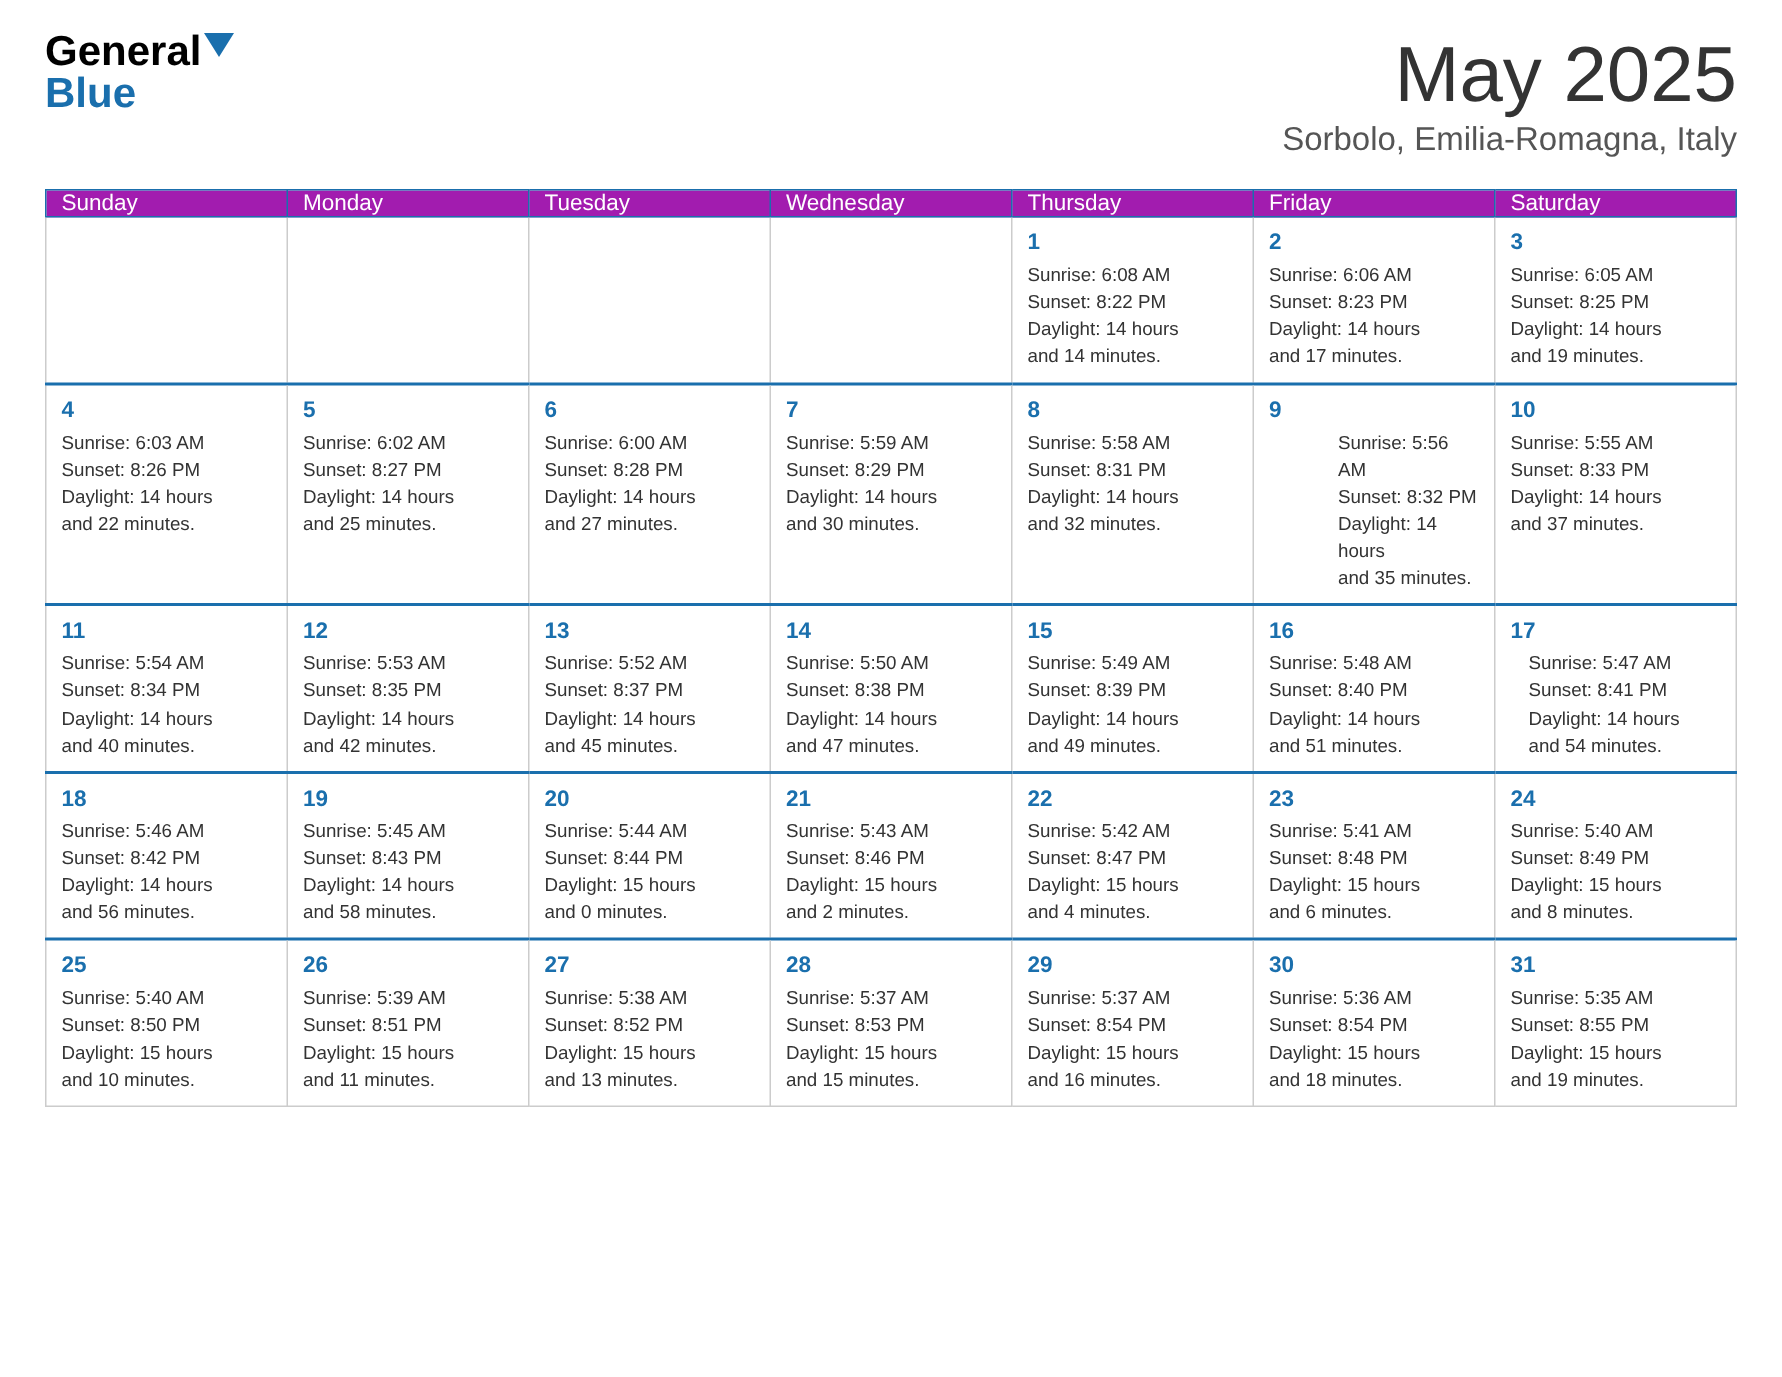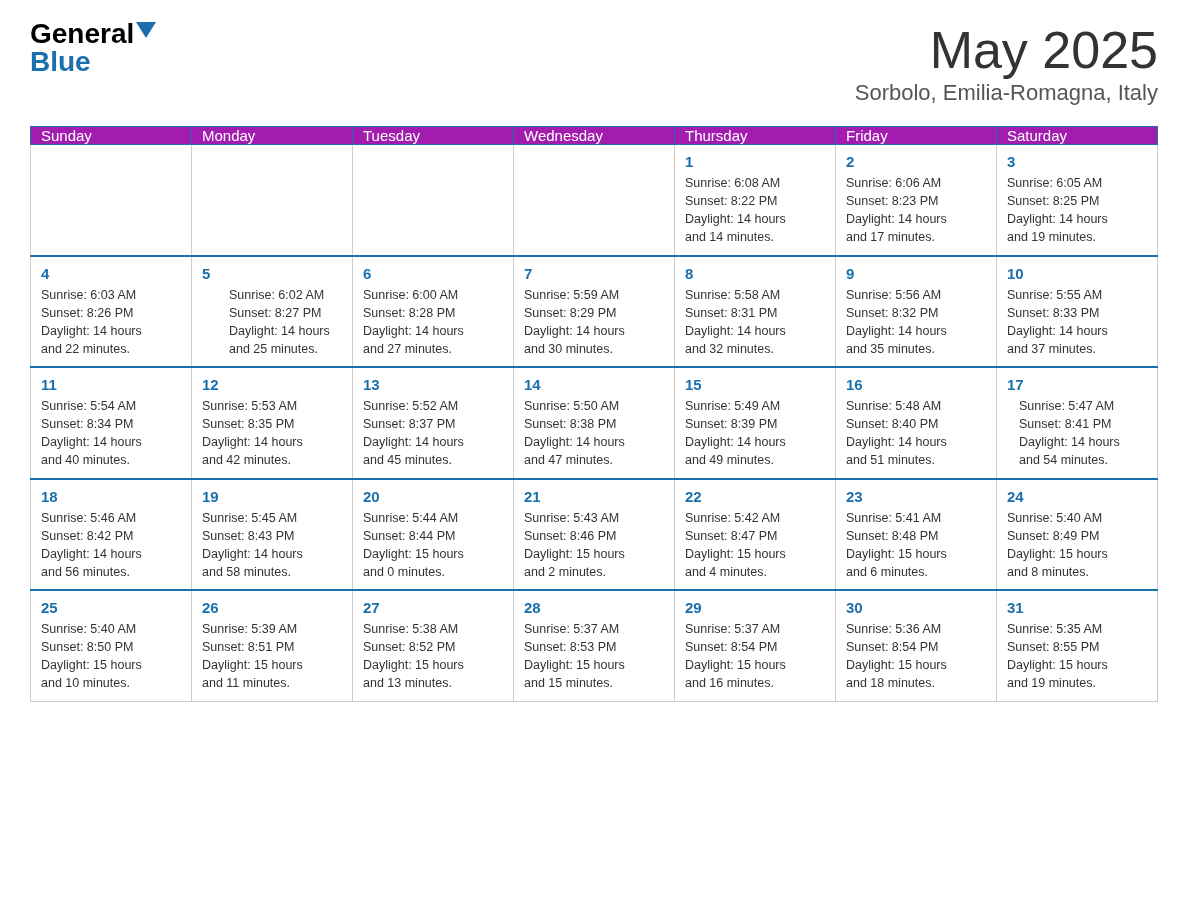--- a/index.html
+++ b/index.html
@@ -164,21 +164,21 @@
       <tr class="row-separator">
         <td>
           <span class="day-number">4</span>
           <div class="day-info" style="white-space: pre-line;">Sunrise: 6:03 AM
 Sunset: 8:26 PM
 Daylight: 14 hours
 and 22 minutes.</div>
         </td>
         <td>
           <span class="day-number">5</span>
-          <div class="day-info" style="white-space: pre-line; margin-left: 27px;">Sunrise: 6:02 AM
+          <div class="day-info" style="white-space: pre-line;">Sunrise: 6:02 AM
 Sunset: 8:27 PM
 Daylight: 14 hours
 and 25 minutes.</div>
         </td>
         <td>
           <span class="day-number">6</span>
           <div class="day-info" style="white-space: pre-line;">Sunrise: 6:00 AM
 Sunset: 8:28 PM
 Daylight: 14 hours
 and 27 minutes.</div>
@@ -192,21 +192,21 @@
         </td>
         <td>
           <span class="day-number">8</span>
           <div class="day-info" style="white-space: pre-line;">Sunrise: 5:58 AM
 Sunset: 8:31 PM
 Daylight: 14 hours
 and 32 minutes.</div>
         </td>
         <td>
           <span class="day-number">9</span>
-          <div class="day-info" style="white-space: pre-line;">Sunrise: 5:56 AM
+          <div class="day-info" style="white-space: pre-line; margin-left: 46px;">Sunrise: 5:56 AM
 Sunset: 8:32 PM
 Daylight: 14 hours
 and 35 minutes.</div>
         </td>
         <td>
           <span class="day-number">10</span>
           <div class="day-info" style="white-space: pre-line;">Sunrise: 5:55 AM
 Sunset: 8:33 PM
 Daylight: 14 hours
 and 37 minutes.</div>

